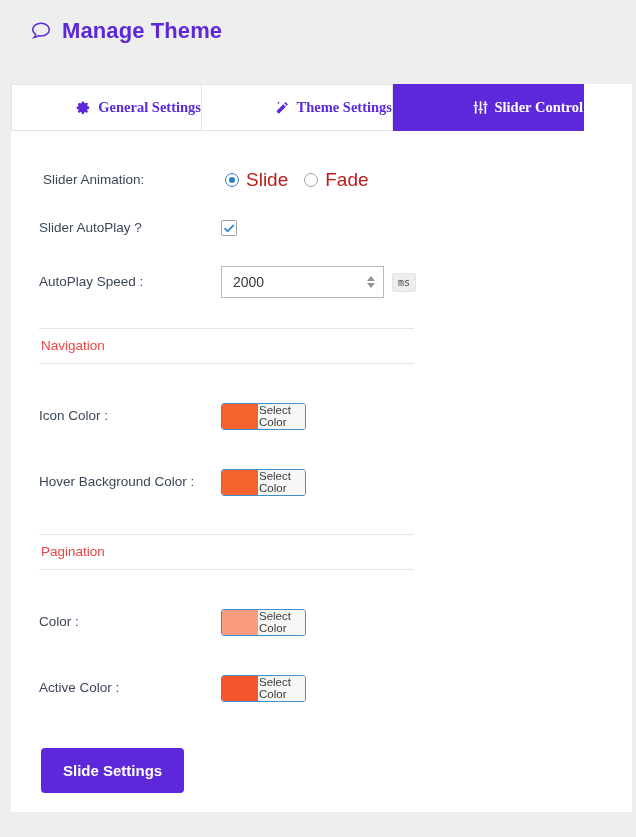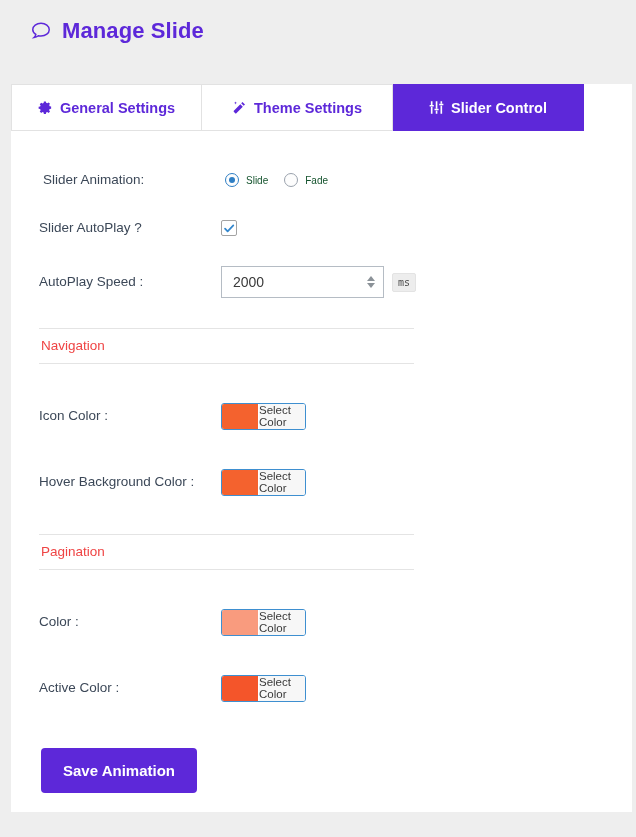--- a/index.html
+++ b/index.html
@@ -53,30 +53,31 @@
     height: 47px;
     width: 573px;
     box-sizing: border-box;
   }
   .tab {
     flex: 0 0 191px;
     height: 47px;
     box-sizing: border-box;
     display: flex;
     align-items: center;
-    justify-content: center;
+    justify-content: flex-end;
     gap: 7px;
     background: #ffffff;
     border: 1px solid #e2e2e2;
     border-left: none;
     color: #5d28d9;
     font-size: 14.5px;
     font-weight: bold;
     cursor: pointer;
     user-select: none;
+    font-family: Liberation Serif, serif;
   }
   .tab:first-child {
     border-left: 1px solid #e2e2e2;
   }
   .tab.active {
     background: #5d28d9;
     color: #ffffff;
     border-color: #5d28d9;
   }
   .tab .tab-icon {
@@ -139,22 +140,22 @@
     content: "";
     position: absolute;
     left: 3px;
     top: 3px;
     width: 6px;
     height: 6px;
     border-radius: 50%;
     background: #2e7ec4;
   }
   .radio-label {
-    font-size: 10px;
-    color: #14532d;
+    font-size: 19px;
+    color: #b91c1c;
   }
 
   
   .checkbox-box {
     width: 16px;
     height: 16px;
     border: 1px solid #a3a3a3;
     border-radius: 2px;
     background: #ffffff;
     box-sizing: border-box;
@@ -280,21 +281,21 @@
 </style>
 </head>
 <body>
 
 <div class="page-header">
   <span class="hdr-icon">
     <svg viewBox="0 0 24 24" width="22" height="22" xmlns="http://www.w3.org/2000/svg">
       <path d="M12 3.5c-5 0-9 3.1-9 6.9 0 2.2 1.3 4.1 3.4 5.4-.2 1.1-.9 2.4-2 3.3 1.9-.2 3.6-1 4.7-1.9 .9.2 1.9.3 2.9.3 5 0 9-3.1 9-6.9S17 3.5 12 3.5z" fill="none" stroke="#5d28d9" stroke-width="1.6"></path>
     </svg>
   </span>
-  <span class="page-title">Manage Slide</span>
+  <span class="page-title">Manage Theme</span>
 </div>
 
 <div class="card">
 
   <div class="tabs">
 
     <div class="tab">
       <span class="tab-icon">
         <svg viewBox="0 0 24 24" width="15" height="15" xmlns="http://www.w3.org/2000/svg">
           <path fill="#5d28d9" d="M12 8.2a3.8 3.8 0 100 7.6 3.8 3.8 0 000-7.6zm0 5.8a2 2 0 110-4 2 2 0 010 4z"></path>
@@ -423,17 +424,17 @@
       <div class="field-label">Active Color :</div>
       <div class="field-control">
         <div class="color-btn">
           <span class="swatch" style="background:#f4552a"></span>
           <span class="swatch-label">Select Color</span>
         </div>
       </div>
     </div>
 
     <div class="save-wrap" style="margin-top:22px;">
-      <button class="save-btn">Save Animation</button>
+      <button class="save-btn">Slide Settings</button>
     </div>
 
   </div>
 </div>
 
 </body></html>

